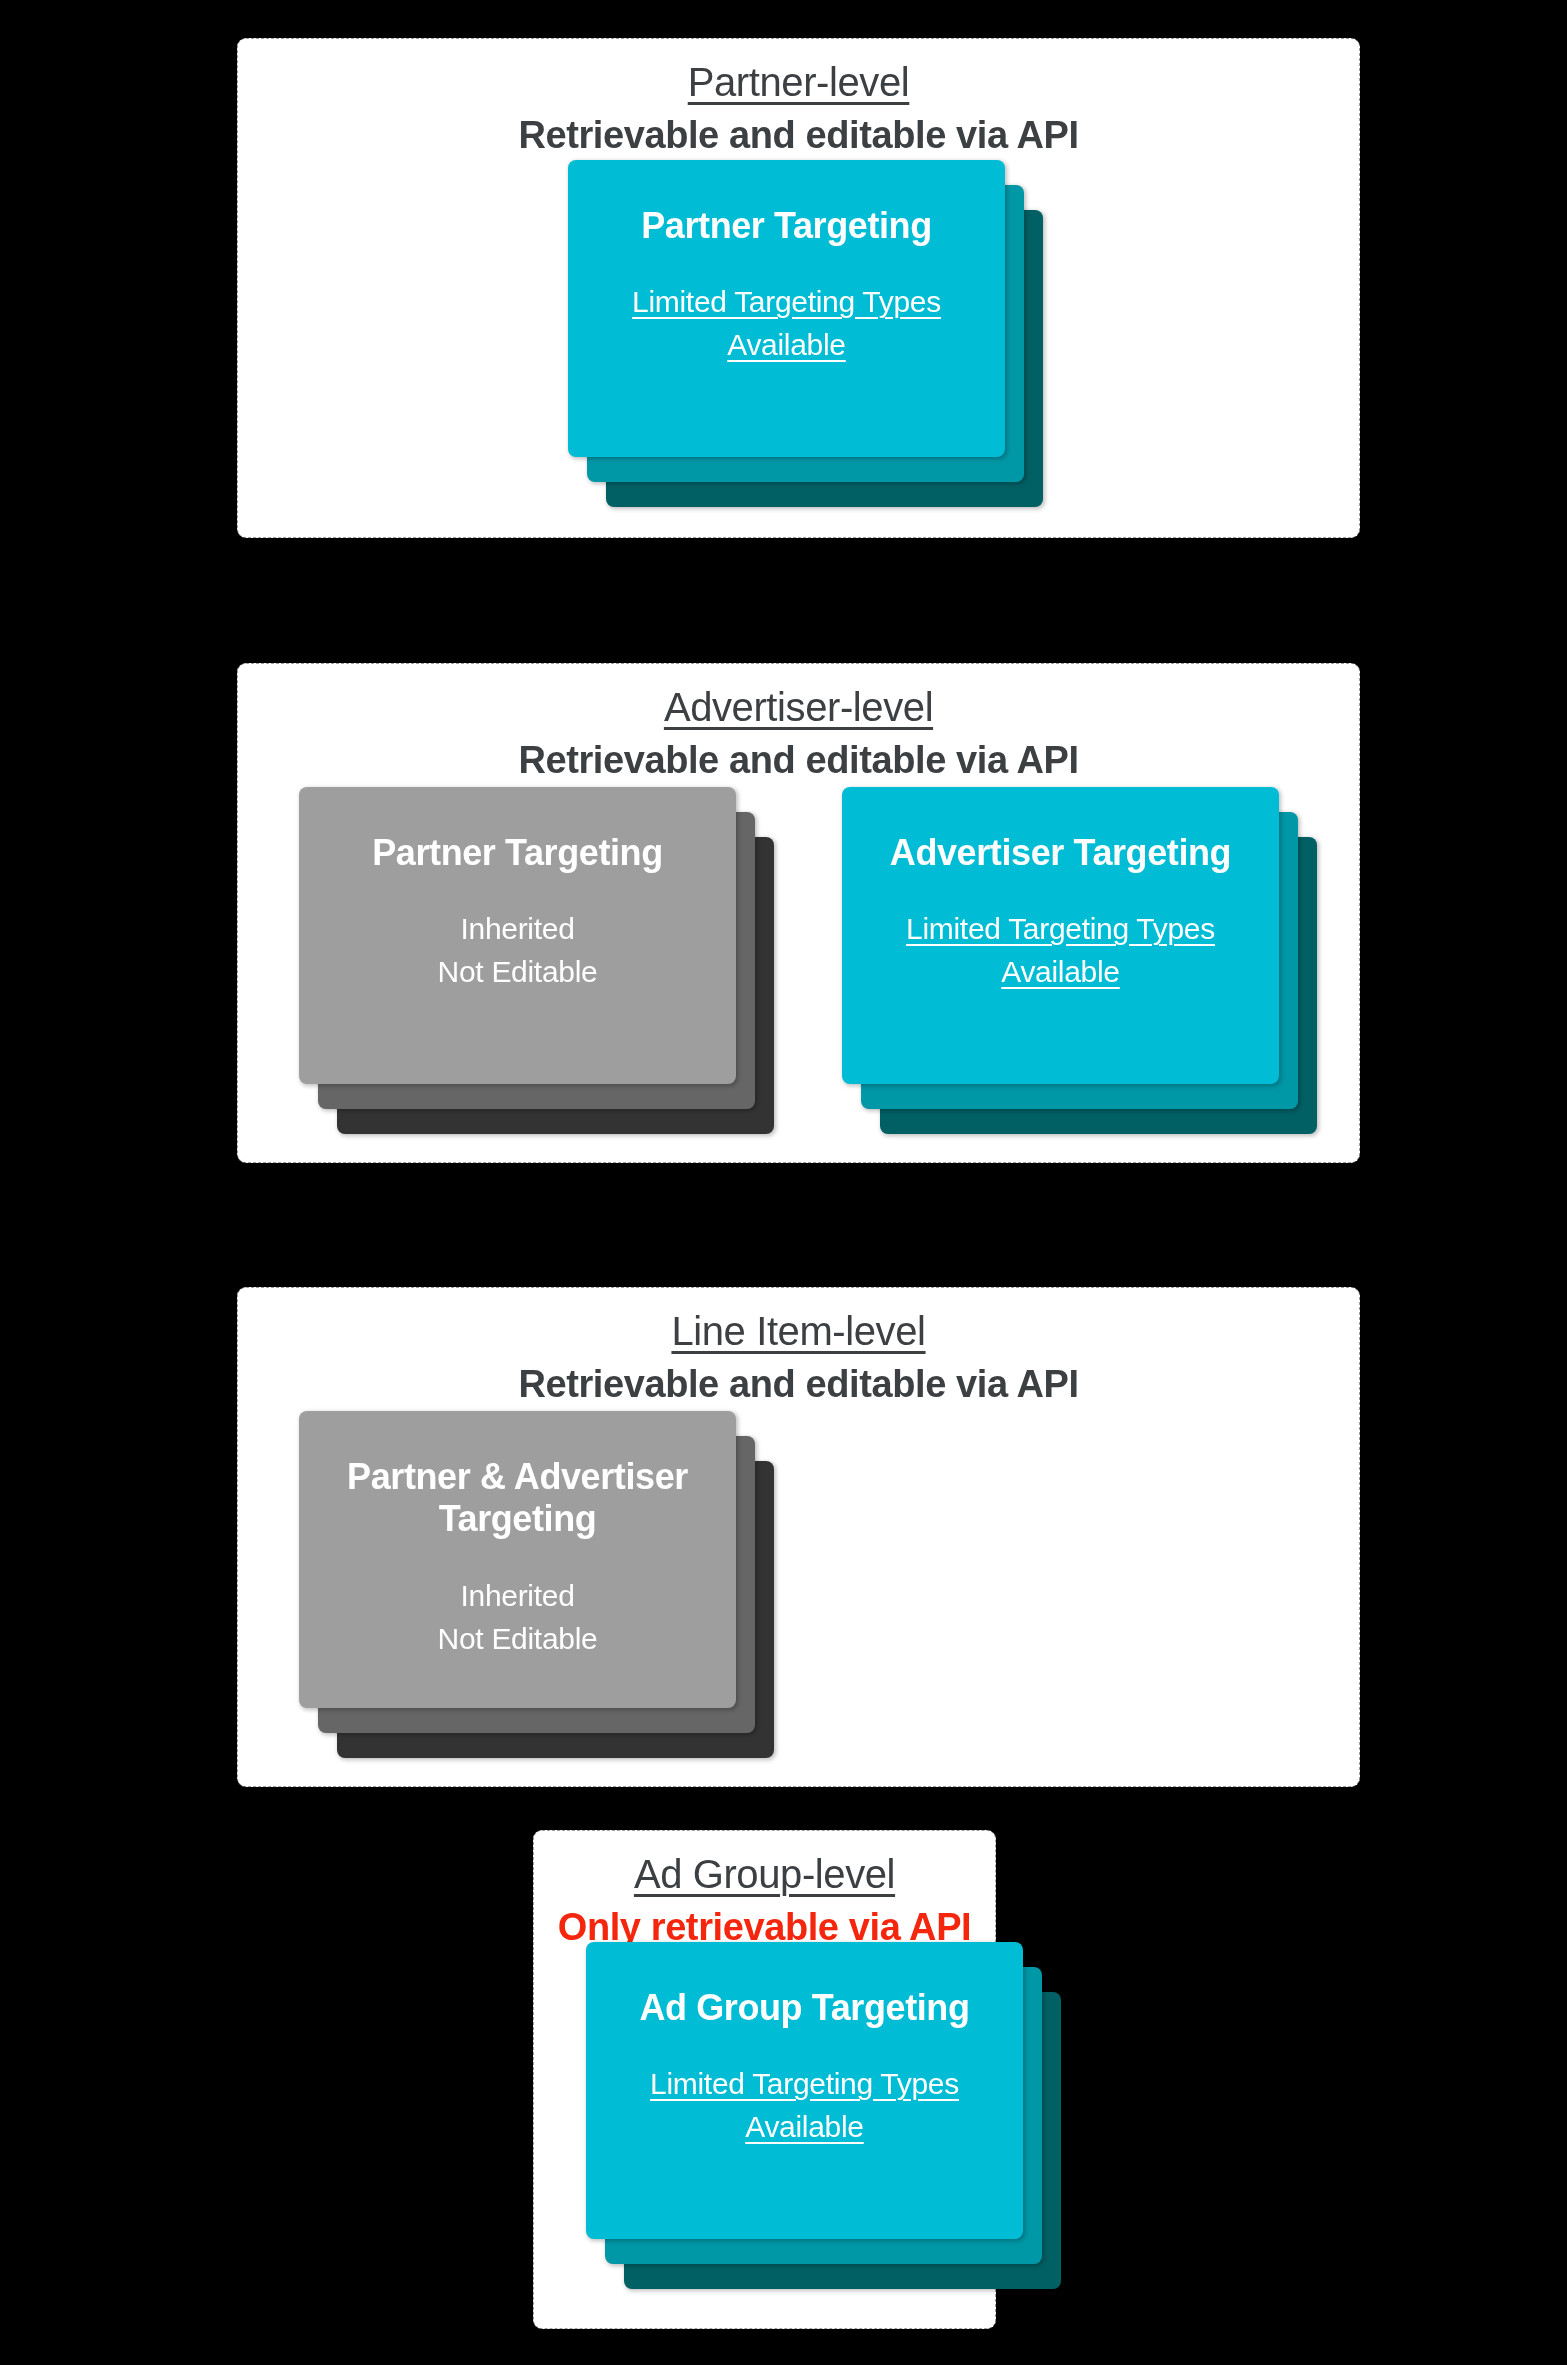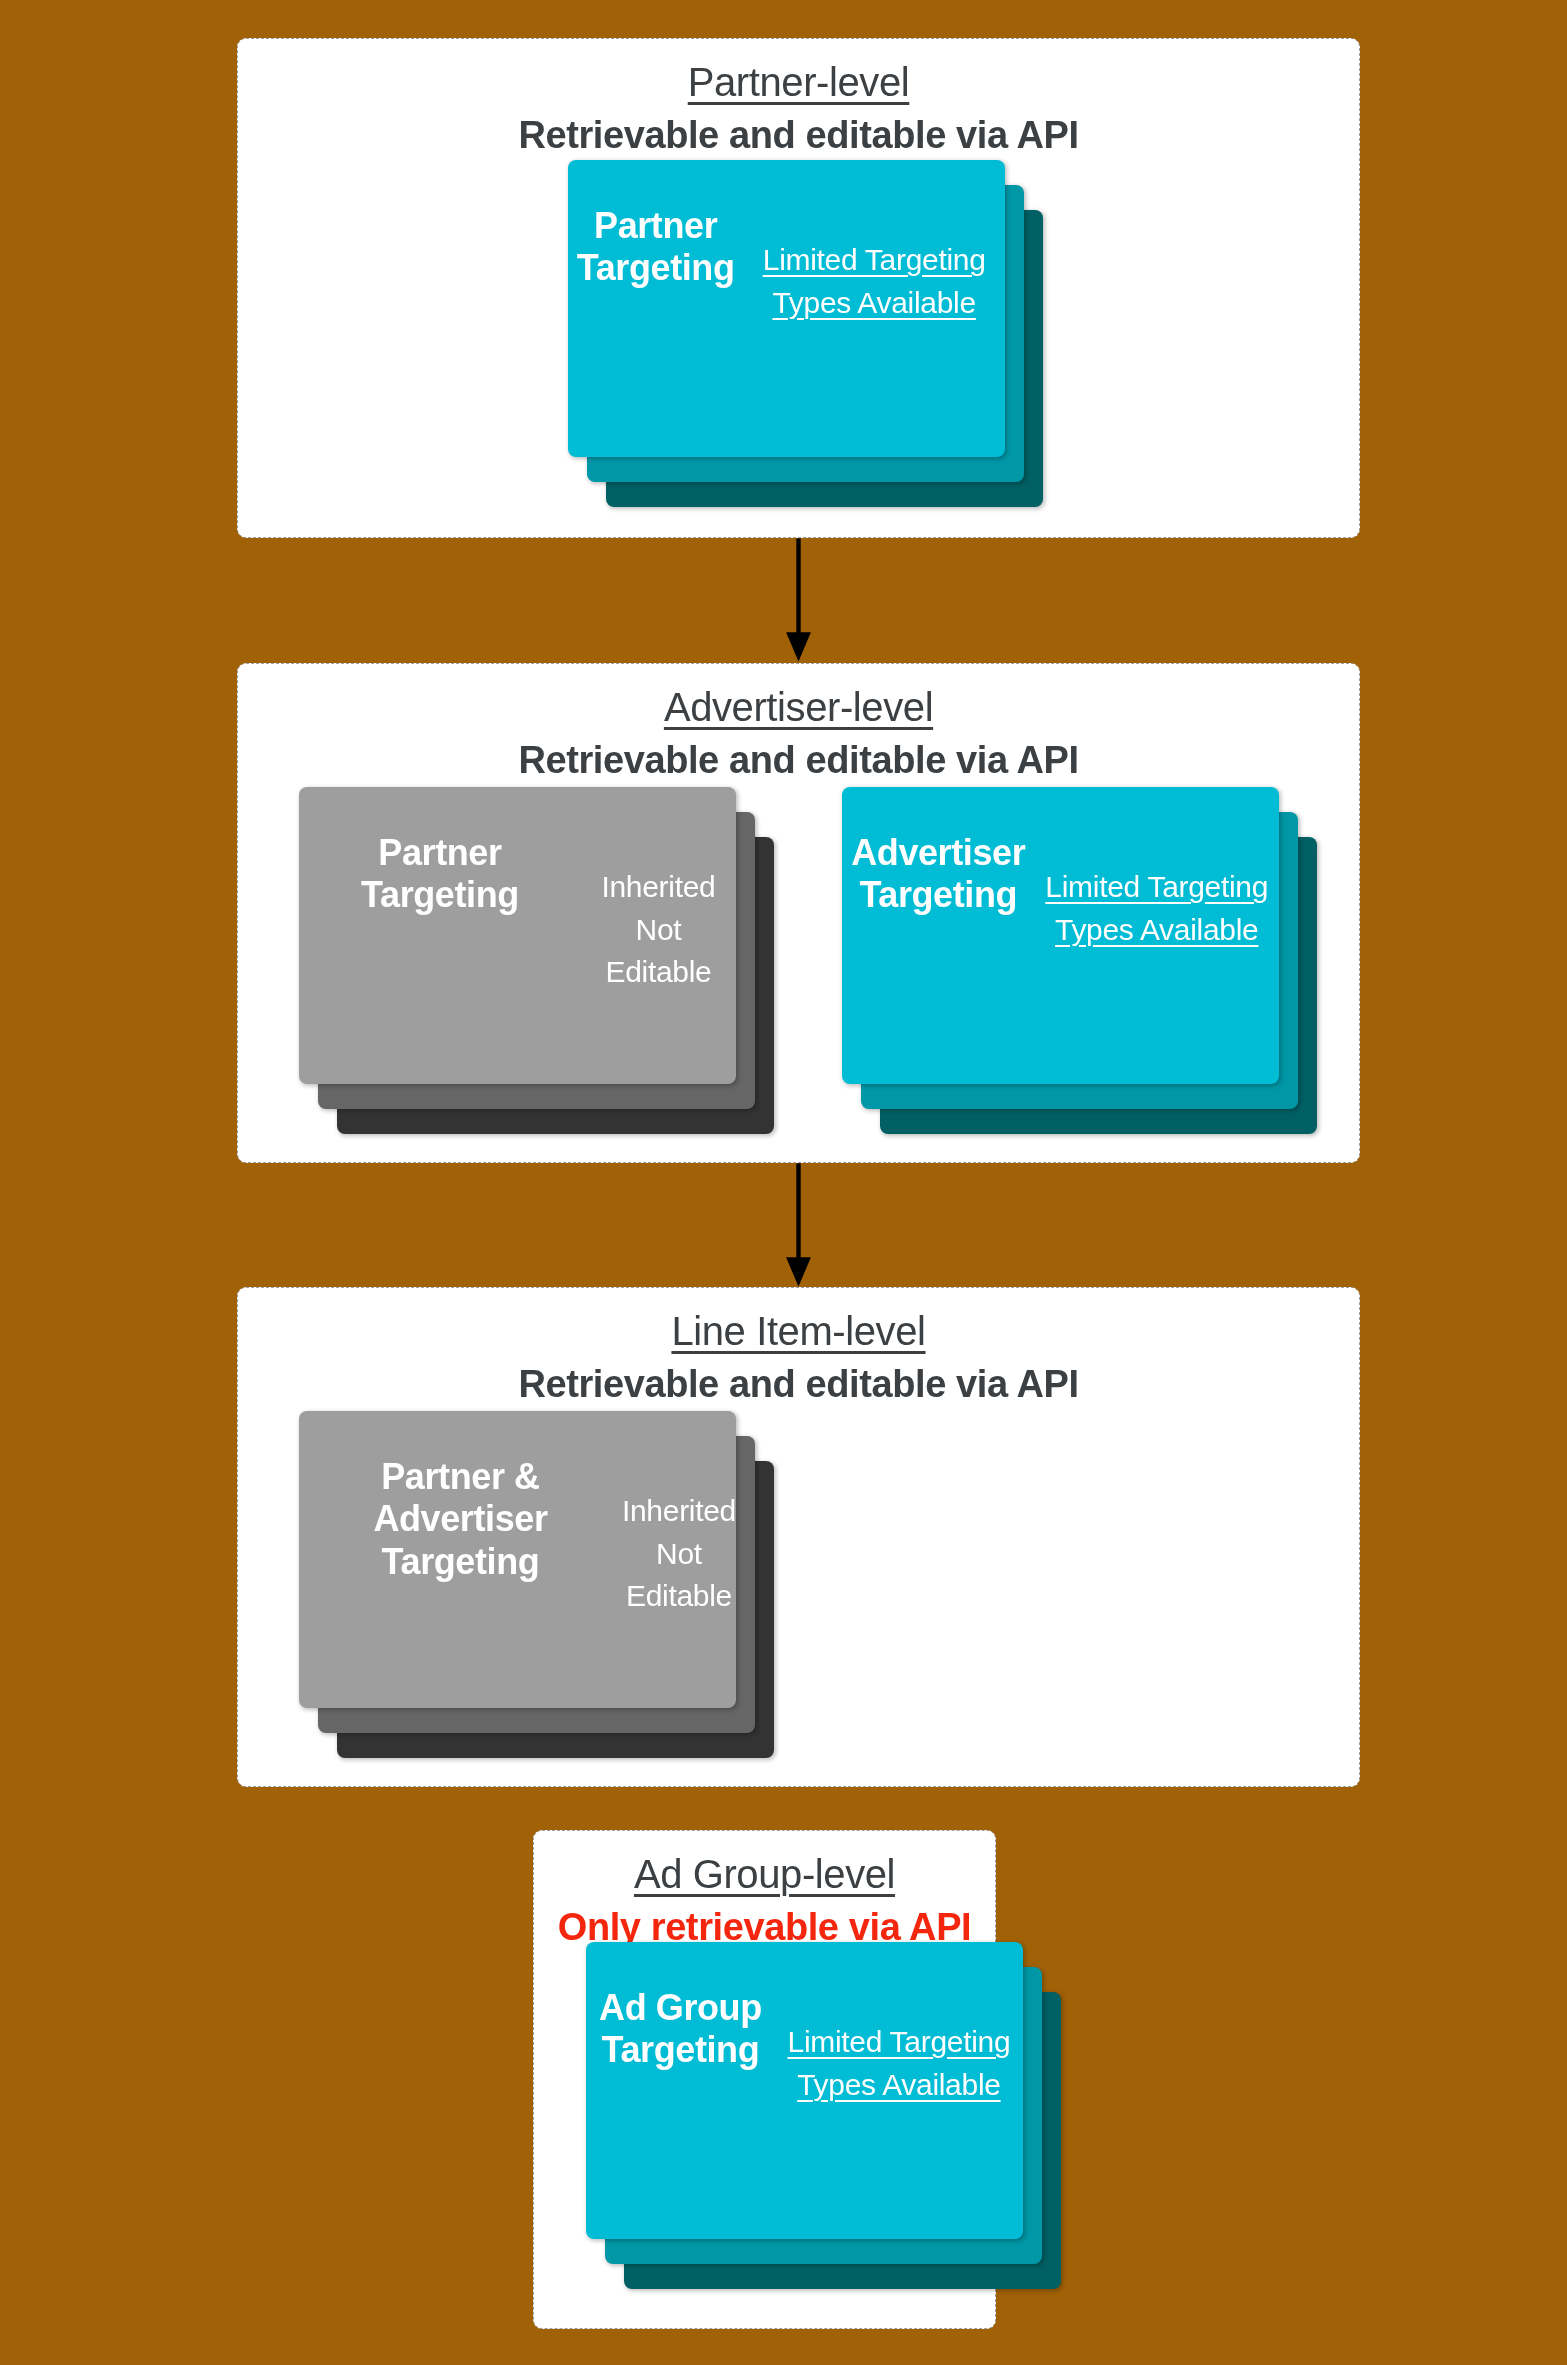--- a/index.html
+++ b/index.html
@@ -1,21 +1,21 @@
 <!DOCTYPE html>
 <html style="font-size:14.3px"><head>
 <meta charset="utf-8">
 <style>
   * { margin:0; padding:0; box-sizing:border-box; }
   html,body { background:#ffffff; }
   body { font-family:"Liberation Sans", sans-serif; }
   .canvas {
     position:relative;
     width:1567px; height:2366px;
-    background:#a16207;
+    background:#000000;
     overflow:hidden;
   }
 
   
   .level-box {
     position:absolute;
     border:1.8px dashed #9e9e9e;
     border-radius:9px;
     background:#ffffff;
   }
@@ -49,21 +49,21 @@
   .stack { position:absolute; width:474px; height:347px; }
   .layer {
     position:absolute;
     width:437px; height:297px;
     border-radius:8px;
     box-shadow:1.8px 1.8px 4.5px rgba(0,0,0,0.25);
   }
   .l3 { left:38px; top:50px; }
   .l2 { left:19px; top:25px; }
   .l1 { left:0;   top:0;
-        display:flex; 
+        display:flex; flex-direction:column; align-items:center;
         padding-top:45px; text-align:center; }
 
   .stack.cyan .l1 { background:#00bcd4; }
   .stack.cyan .l2 { background:#0097a7; }
   .stack.cyan .l3 { background:#006064; }
   .stack.gray .l1 { background:#9e9e9e; }
   .stack.gray .l2 { background:#666666; }
   .stack.gray .l3 { background:#333333; }
 
   .card-title {

